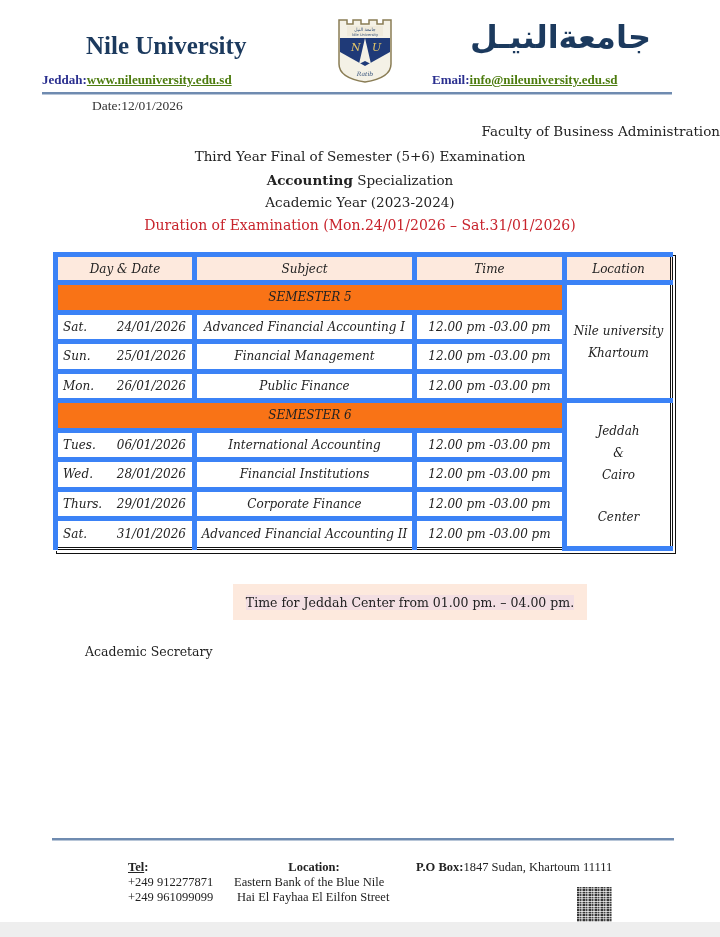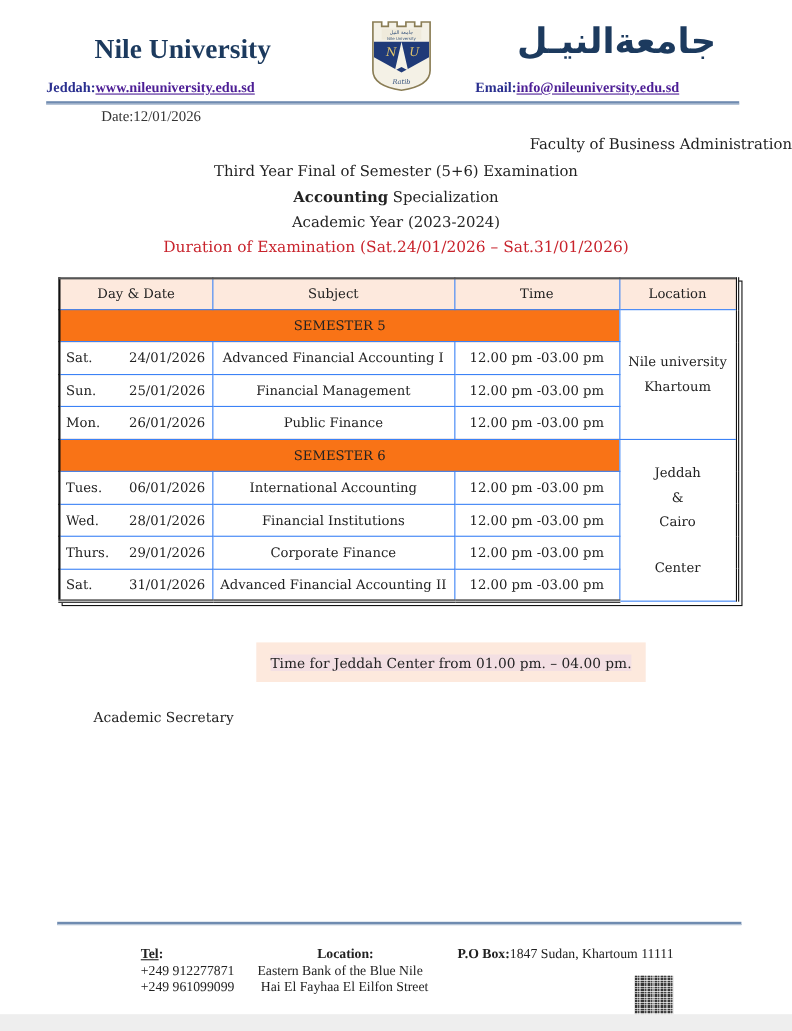--- a/index.html
+++ b/index.html
@@ -5,38 +5,38 @@
   * { box-sizing: border-box; margin: 0; padding: 0; }
   html, body { width: 720px; height: 937px; background: #ffffff; overflow: hidden; }
   body { position: relative; font-family: "DejaVu Serif", serif; color: #222; }
 
   .abs { position: absolute; }
 
   
   .uni-name { left: 86px; top: 32px; font-family: "Liberation Serif", serif; font-weight: bold; font-size: 25px; color: #1c3a5e; }
   .uni-ar { left: 470px; top: 18px; font-family: "DejaVu Sans", sans-serif; font-weight: bold; font-size: 32px; color: #1c3a5e; direction: rtl; }
   .website { left: 42px; top: 72px; font-family: "Liberation Serif", serif; font-weight: bold; font-size: 13px; color: #2a2f8f; }
-  .website a, .email a { color: #4c1d95; text-decoration: underline; }
+  .website a, .email a { color: #4d7c0f; text-decoration: underline; }
   .email { left: 432px; top: 72px; font-family: "Liberation Serif", serif; font-weight: bold; font-size: 13px; color: #2a2f8f; }
   .logo { left: 333px; top: 14px; width: 64px; height: 72px; }
   .hr-top { left: 42px; top: 92px; width: 630px; height: 3px; background: #6f8bb0; border-bottom: 1px solid #b8c6d8; }
   .date { left: 92px; top: 98px; font-family: "Liberation Serif", serif; font-size: 13.5px; color: #333; }
 
   .title-block { left: 0; width: 720px; text-align: center; font-family: "DejaVu Serif", serif; }
   .t1 { top: 123px; font-size: 13.5px; text-align: right; }
   .t2 { top: 148px; font-size: 13.5px; }
   .t3 { top: 172px; font-size: 13.5px; }
   .t3 b { font-weight: bold; }
   .t4 { top: 194px; font-size: 13.5px; }
   .t5 { top: 217px; font-size: 14px; color: #c8232c; }
 
   
   .sched { left: 53px; top: 252px; border-collapse: collapse; font-family: "DejaVu Serif", serif; font-size: 12px; color: #222;
            border-left: 2px solid #111; border-top: 2px solid #555; box-shadow: 3px 3px 0 -1px #fff, 3px 3px 0 0 #111; }
-  .sched td, .sched th { border: 1px solid #3b82f6; height: 29.5px; text-align: center; font-weight: normal; padding: 0 4px; }
+  .sched td, .sched th { border: 5px solid #3b82f6; height: 29.5px; text-align: center; font-weight: normal; padding: 0 4px; font-style: italic; }
   .sched .hdr th { background: #fde9dd; height: 28px; }
   .sched .sem td.sem-label { background: #f97316; }
   .c1 { width: 139px; }
   .c2 { width: 220px; }
   .c3 { width: 150px; }
   .c4 { width: 107px; border-right: 3px double #111 !important; }
   .sched tr:last-child td { border-bottom: 3px double #111; }
   .daycell { display: flex; justify-content: space-between; align-items: center; padding: 0 2px 0 1px; }
   .loc { vertical-align: middle; line-height: 22px; background: #fff; }
 
@@ -91,21 +91,21 @@
   <span>Email:</span><a>info@nileuniversity.edu.sd</a>
 </div>
 
 <div class="abs hr-top"></div>
 <div class="abs date">Date:12/01/2026</div>
 
 <div class="abs title-block t1">Faculty of Business Administration</div>
 <div class="abs title-block t2">Third Year Final of Semester (5+6) Examination</div>
 <div class="abs title-block t3"><b>Accounting</b><span> Specialization</span></div>
 <div class="abs title-block t4">Academic Year (2023-2024)</div>
-<div class="abs title-block t5">Duration of Examination (Sat.24/01/2026 – Sat.31/01/2026)</div>
+<div class="abs title-block t5">Duration of Examination (Mon.24/01/2026 – Sat.31/01/2026)</div>
 
 <table class="abs sched">
   <tbody>
       <tr class="hdr">
     <th class="c1">Day &amp; Date</th>
     <th class="c2">Subject</th>
     <th class="c3">Time</th>
     <th class="c4">Location</th>
   </tr>
   <tr class="sem">

